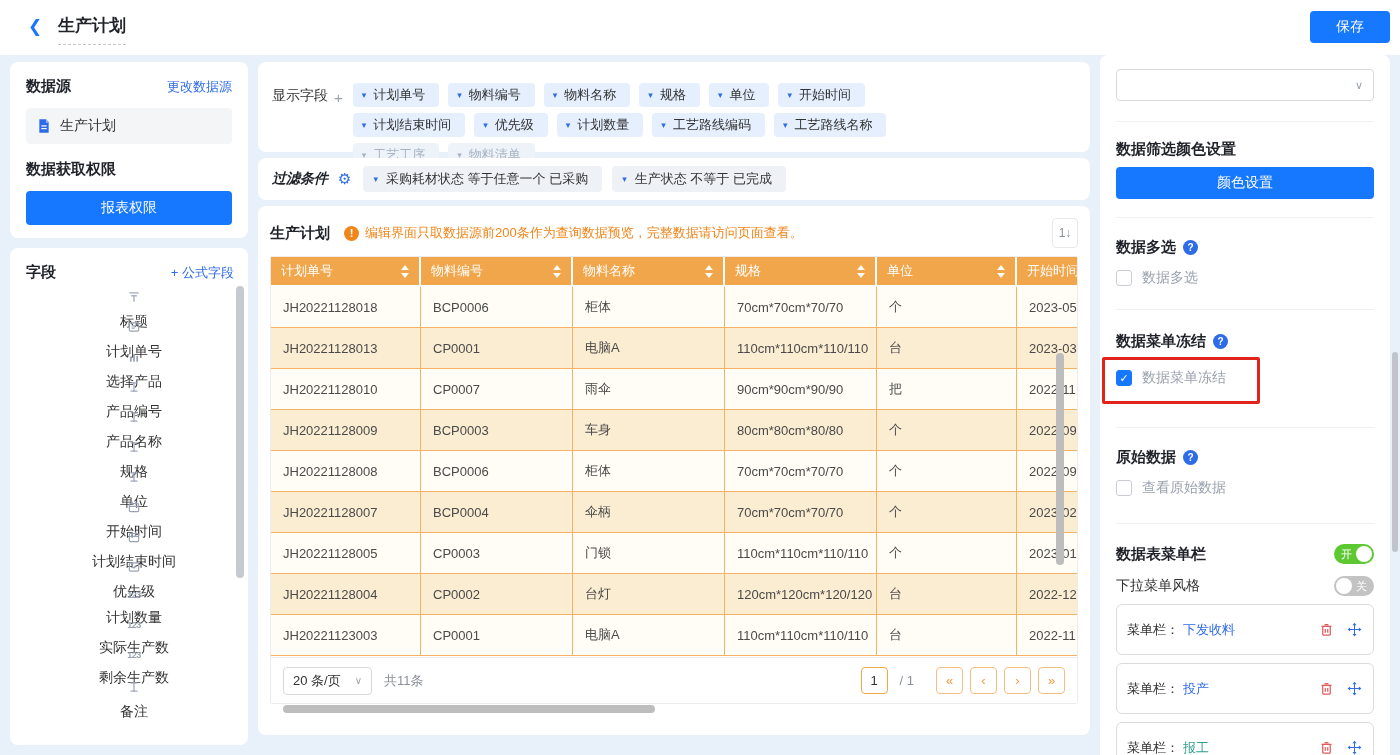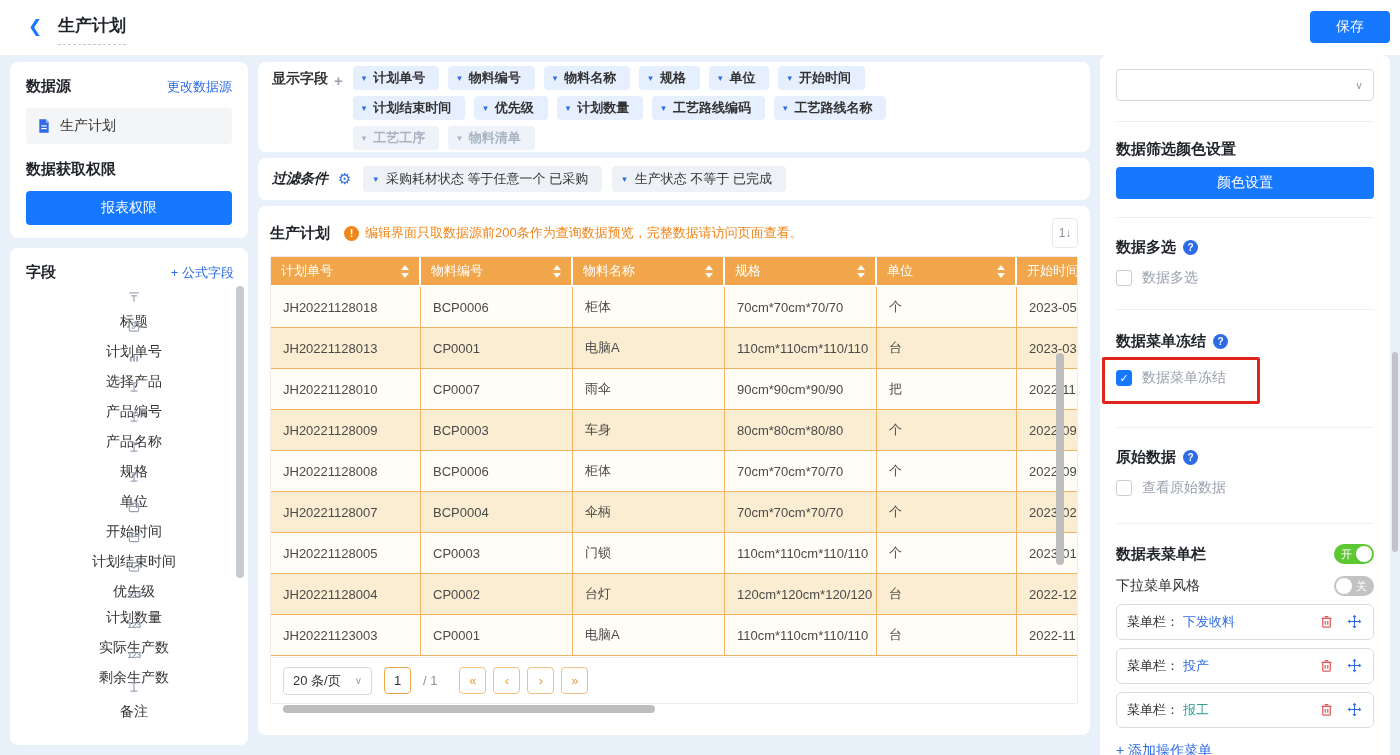--- a/index.html
+++ b/index.html
@@ -33,21 +33,21 @@
   #card-fields{left:10px;top:248px;width:238px;height:497px;padding:15px 14px 8px 16px;overflow:hidden;}
   .fields-head{display:flex;justify-content:space-between;align-items:center;margin-bottom:8px;}
   .field-item{display:flex;align-items:center;gap:9px;height:30px;padding-left:8px;font-size:14px;color:#333;cursor:pointer;flex-direction:column;}
   .f-icon{width:17px;display:inline-flex;justify-content:center;align-items:center;color:#98A2B3;flex:none;}
   .f-icon svg{width:14px;height:14px;}
   .ic-123{font-size:9px;color:#98A2B3;font-weight:bold;letter-spacing:-.5px;}
   .sb{position:absolute;background:#C6CAD1;border-radius:4px;}
   #sb-fields{right:4px;top:38px;width:8px;height:292px;}
 
   
-  #card-chips{left:258px;top:62px;width:832px;height:90px;padding:4px 14px;display:flex;font-weight:bold;}
+  #card-chips{left:258px;top:62px;width:832px;height:90px;padding:21px 14px;display:flex;}
   .chips-label{font-size:14px;color:#333;margin-top:4px;white-space:nowrap;}
   .chips-plus{color:#9aa2ad;font-size:15px;margin:6px 10px 0 6px;cursor:pointer;}
   .chip-line{margin-bottom:6px;display:flex;}
   .chip{display:inline-flex;align-items:center;gap:7px;height:24px;padding:0 14px 0 9px;background:#E5EFFE;
     border-radius:4px;font-size:13px;color:#333;margin-right:9px;cursor:pointer;white-space:nowrap;}
   .chip .caret{color:#2E6BE6;font-size:9px;}
   .chip.disabled{background:#EEF3FA;color:#A9B4C2;}
   .chip.disabled .caret{color:#A9B4C2;}
 
   
@@ -113,21 +113,21 @@
   .freeze-wrap{position:relative;margin-top:18px;}
   .red-box{position:absolute;left:-14px;top:-12px;width:158px;height:47px;border:3px solid #E0231B;border-radius:2px;pointer-events:none;}
   .d4{margin-top:40px;} .d5{margin-top:26px;}
   .menubar-row{margin-top:20px;display:flex;align-items:center;justify-content:space-between;}
   .dropdown-row{margin-top:12px;display:flex;align-items:center;justify-content:space-between;font-size:14px;color:#333;}
   .toggle{width:40px;height:20px;border-radius:10px;position:relative;font-size:11px;color:#fff;cursor:pointer;flex:none;}
   .toggle .knob{position:absolute;top:2px;width:16px;height:16px;border-radius:50%;background:#fff;}
   .toggle.on{background:#5DC832;} .toggle.on .t-txt{position:absolute;left:7px;top:3px;} .toggle.on .knob{right:2px;}
   .toggle.off{background:#C3C3C3;} .toggle.off .t-txt{position:absolute;right:7px;top:3px;} .toggle.off .knob{left:2px;}
   .menu-list{margin-top:8px;}
-  .menu-row{height:36px;border:1px solid #DCDCDC;border-radius:6px;display:flex;align-items:center;gap:4px;
+  .menu-row{height:51px;border:1px solid #DCDCDC;border-radius:6px;display:flex;align-items:center;gap:4px;
     padding:0 10px;margin-top:8px;background:#fff;}
   .menu-prefix{font-size:13px;color:#333;white-space:nowrap;}
   .menu-val{font-size:13px;flex:1;white-space:nowrap;overflow:hidden;}
   .mi-btn{width:16px;height:16px;cursor:pointer;flex:none;display:inline-flex;}
   .mi-btn svg{width:15px;height:15px;}
   .mi-move{margin-left:8px;}
   .add-menu{margin-top:14px;font-size:14px;color:#2E6BE6;cursor:pointer;}
   #sb-window{right:2px;top:352px;width:6px;height:200px;background:#C1C5CB;}
 </style>
 </head>
@@ -545,20 +545,21 @@
             </tbody>
         </table>
       </div>
       <div class="sb" id="sb-table-v"></div>
       <div class="sb" id="sb-table-h"></div>
       <div class="pager">
         <span class="psize">
           <span>20 条/页</span>
           <span class="chev">∨</span>
         </span>
+        <span class="ptotal">共11条</span>
         <input class="pginput" value="1" style="">
         <span class="pgof">/ 1</span>
         <span class="pgnav" id="pg-nav">
             <span class="pgbtn">«</span>
             <span class="pgbtn">‹</span>
             <span class="pgbtn">›</span>
             <span class="pgbtn">»</span>
           </span>
       </div>
     </div>

